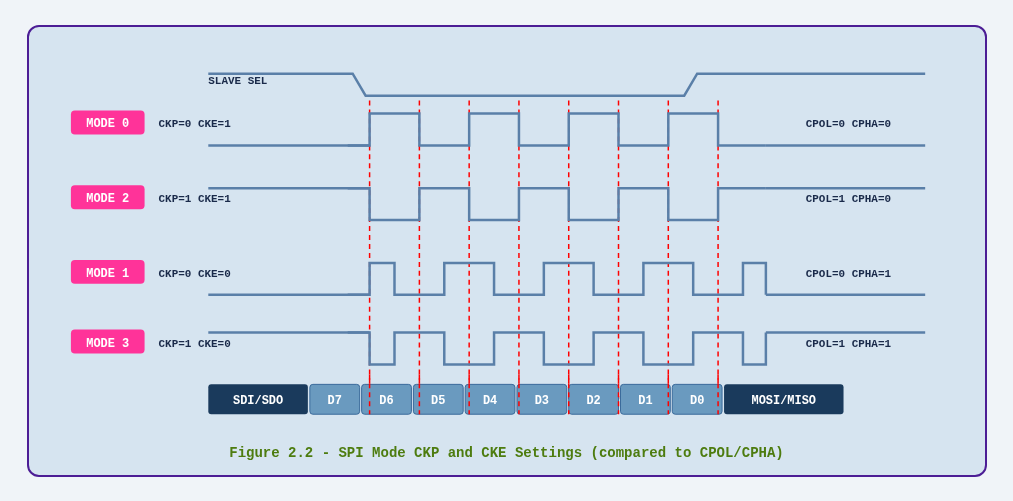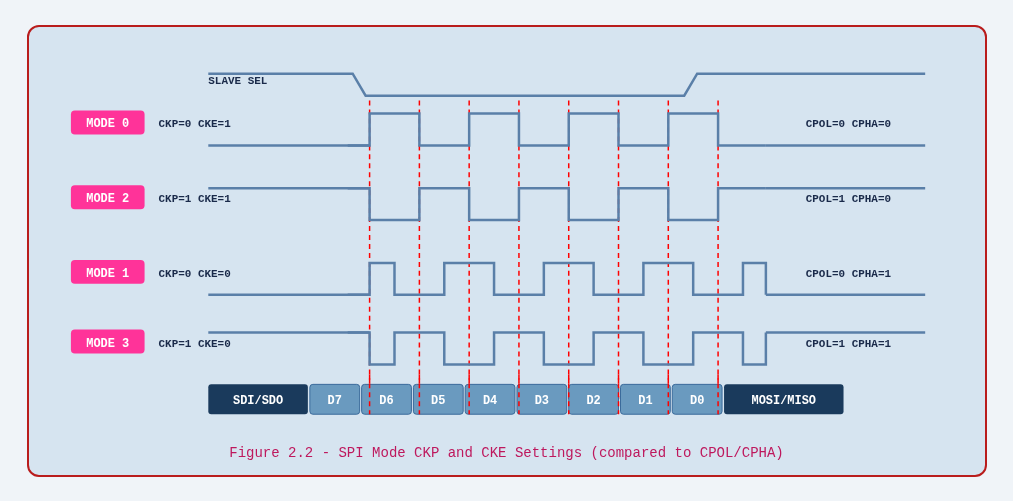--- a/index.html
+++ b/index.html
@@ -9,39 +9,39 @@
       background: #f0f4f8;
       font-family: 'Courier New', Courier, monospace;
       display: flex;
       flex-direction: column;
       align-items: center;
       justify-content: center;
     }
     .outer {
       width: 960px;
       background: #d6e4f0;
-      border: 2px solid #b91c1c;
+      border: 2px solid #4c1d95;
       border-radius: 12px;
       padding: 18px 20px 14px 20px;
     }
     .diagram {
       position: relative;
       width: 100%;
       height: 390px;
     }
     svg.main-svg {
       width: 100%;
       height: 100%;
     }
     .caption {
       margin-top: 10px;
       text-align: center;
       font-size: 14px;
-      font-weight: normal;
-      color: #be185d;
+      font-weight: bold;
+      color: #4d7c0f;
       font-family: 'Courier New', Courier, monospace;
     }
   </style>
 </head>
 <body>
 
 <div class="outer">
   <div class="diagram">
     <svg class="main-svg" viewBox="0 0 920 390" xmlns="http://www.w3.org/2000/svg">
 

